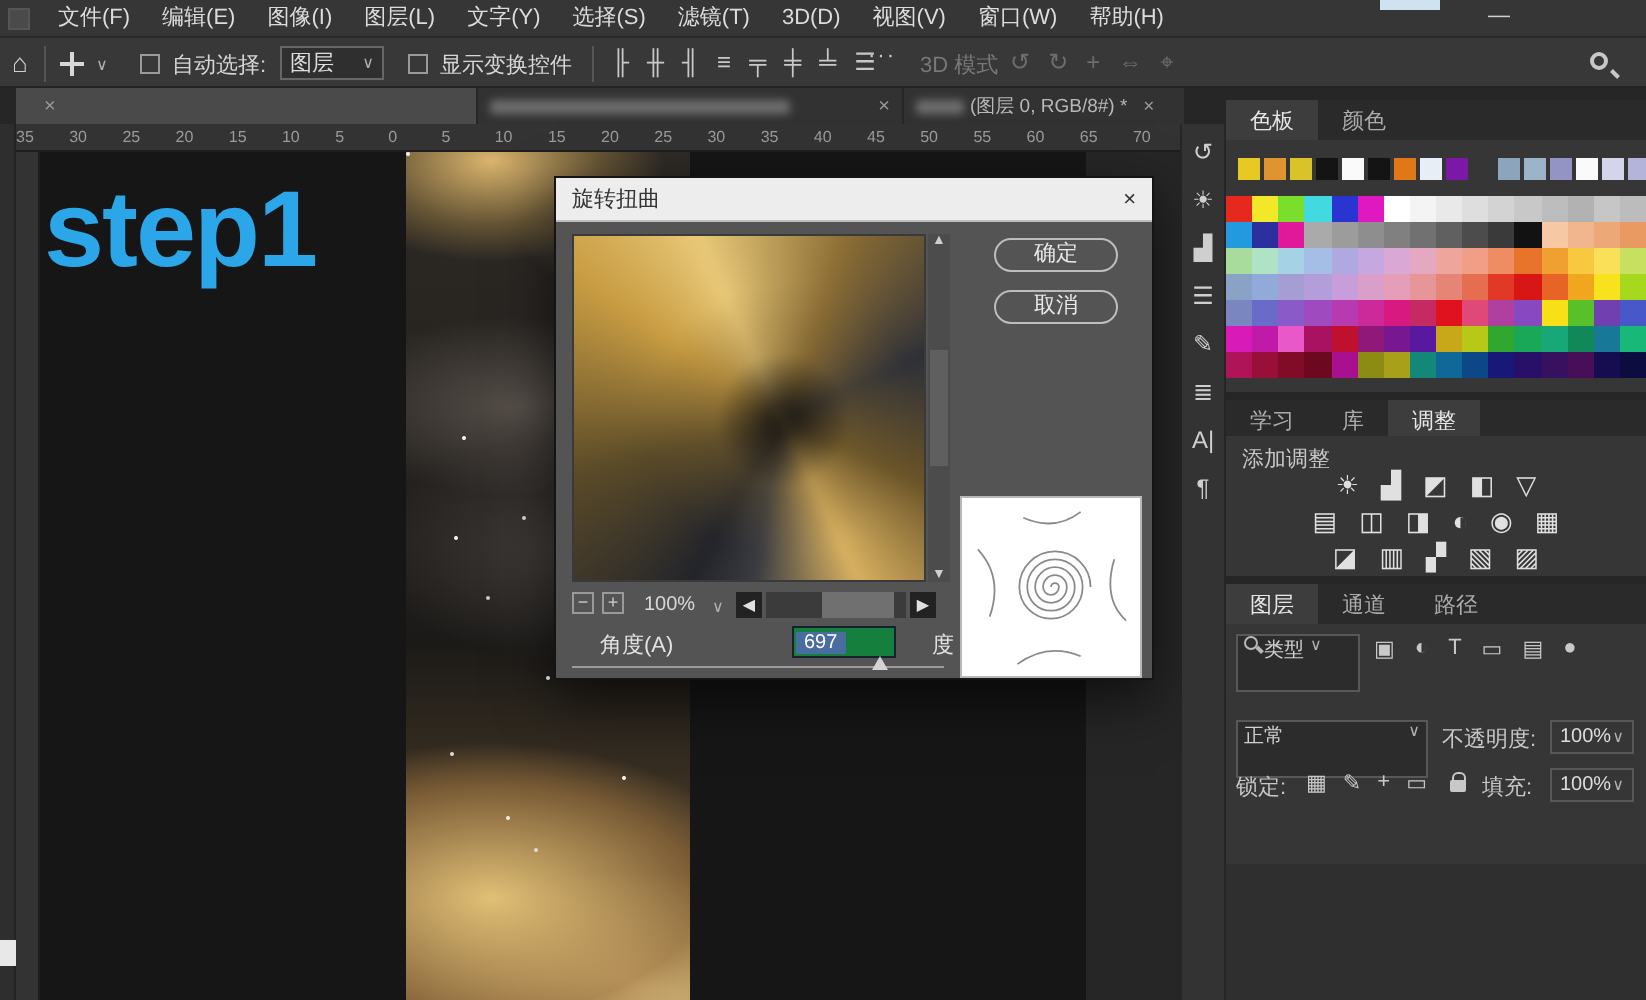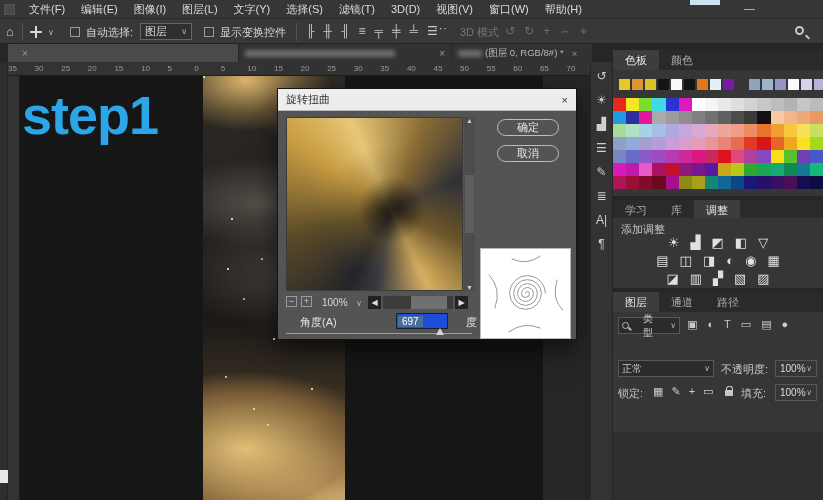--- a/index.html
+++ b/index.html
@@ -77,21 +77,21 @@
   .vscroll{left:186px;top:28px;width:11px;height:174px;background:#4c4c4c;display:flex;flex-direction:column;justify-content:space-between;align-items:center;font-size:7px;color:#cfcfcf}
   .vthumb{width:9px;height:58px;background:#5f5f5f}
   .zbox{width:11px;height:11px;border:1px solid #9a9a9a;color:#d0d0d0;font-size:9px;line-height:9px;text-align:center}
   .ctr{top:207px}
   .dlg .zoomtxt{left:44px;top:208px;font-size:10px;color:#d8d8d8}
   .dlg .zoomchev{left:78px;top:210px}
   .sbtn{width:13px;height:13px;background:#222;color:#e0e0e0;font-size:8px;text-align:center;line-height:13px}
   .htrack{left:105px;top:207px;width:70px;height:13px;background:#3b3b3b}
   .hthumb{position:absolute;left:28px;top:0;width:36px;height:13px;background:#707070}
   .dlg .angl{left:22px;top:226px;color:#e2e2e2}
-  .afield{left:118px;top:224px;width:52px;height:16px;background:#1d4ed8;border:1px solid #18222e;display:flex;align-items:center;padding:1px}
+  .afield{left:118px;top:224px;width:52px;height:16px;background:#15803d;border:1px solid #18222e;display:flex;align-items:center;padding:1px}
   .afield span{background:#4a6da0;color:#fff;font-size:10px;padding:0 4px}
   .dlg .unit{left:188px;top:226px;color:#e2e2e2}
   .slider{left:8px;top:244px;width:186px;height:1px;background:#9c9c9c}
   .sthumb{position:absolute;left:158px;top:239px;width:0;height:0;border-left:4px solid transparent;border-right:4px solid transparent;border-bottom:7px solid #d4d4d4}
   .pill{left:219px;width:62px;height:17px;border:1px solid #bdbdbd;border-radius:9px;background:transparent;color:#e8e8e8;font-size:11px;text-align:center;line-height:15px}
   .spiralbox{left:202px;top:159px;width:91px;height:91px;background:#fff;border:1px solid #b8b8b8}
   
   .dock{left:591px;top:62px;width:21px;height:438px;background:#333;display:flex;flex-direction:column;align-items:center;padding-top:4px}
   .dock span{display:block;height:24px;color:#cfcfcf;font-size:12px;line-height:20px}
   
@@ -105,21 +105,21 @@
   .grid{position:absolute;left:0;top:28px;width:210px;display:grid;grid-template-columns:repeat(16,1fr)}
   .grid span{height:13px}
   .adjpanel{left:613px;top:200px;width:210px;height:88px}
   .adjpanel .ptabs{height:18px}
   .adjcontent{position:absolute;left:0;top:18px;width:210px;height:70px;background:#363636}
   .addlab{position:absolute;left:8px;top:4px;color:#c6c6c6}
   .adjrow{position:absolute;width:210px;display:flex;justify-content:center;gap:11px;color:#e0e0e0;font-size:13px}
   .lypanel{left:613px;top:292px;width:210px;height:208px}
   .lycontent{position:absolute;left:0;top:20px;width:210px;height:188px;background:#363636}
   .frow{position:absolute;left:0;width:210px;height:17px}
-  .sbox{position:absolute;left:5px;top:0;width:62px;height:17px;background:#2c2c2c;border:1px solid #585858;display:flex;align-items:center;gap:14px;padding:0 3px;color:#cfcfcf;font-size:10px}
+  .sbox{position:absolute;left:5px;top:0;width:62px;height:29px;background:#2c2c2c;border:1px solid #585858;display:flex;align-items:flex-start;gap:3px;padding:0 3px;color:#cfcfcf;font-size:10px}
   .mag2{width:7px;height:7px;border:1.5px solid #b8b8b8;border-radius:50%;position:relative;flex:none}
   .mag2::after{content:"";position:absolute;left:5px;top:5px;width:4px;height:1.5px;background:#b8b8b8;transform:rotate(45deg)}
   .ficons{position:absolute;left:74px;top:1px;display:flex;gap:10px;color:#c8c8c8;font-size:11px}
   .blendrow{top:48px}
   .blend-dd{left:5px;width:96px}
   .oplab{position:absolute;left:108px;top:2px;color:#c8c8c8}
   .valbox{position:absolute;left:162px;top:0;width:42px;height:17px;border:1px solid #585858;display:flex;align-items:center;justify-content:space-between;padding:0 4px;color:#ddd;font-size:10px}
   .lockrow{top:72px}
   .locklab{position:absolute;left:5px;top:2px;color:#c8c8c8}
   .lockicons{position:absolute;left:40px;top:1px;display:flex;gap:8px;color:#c8c8c8;font-size:11px}

